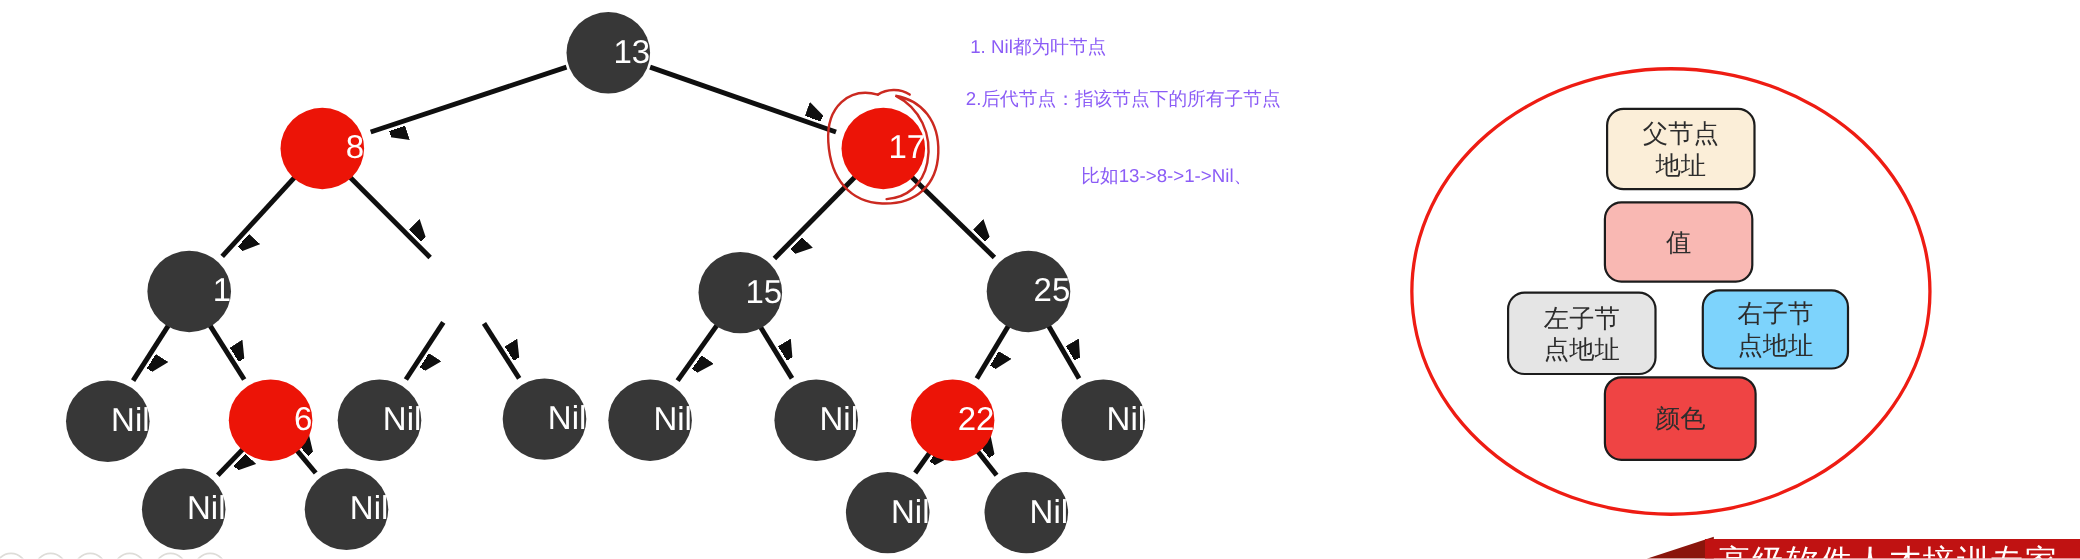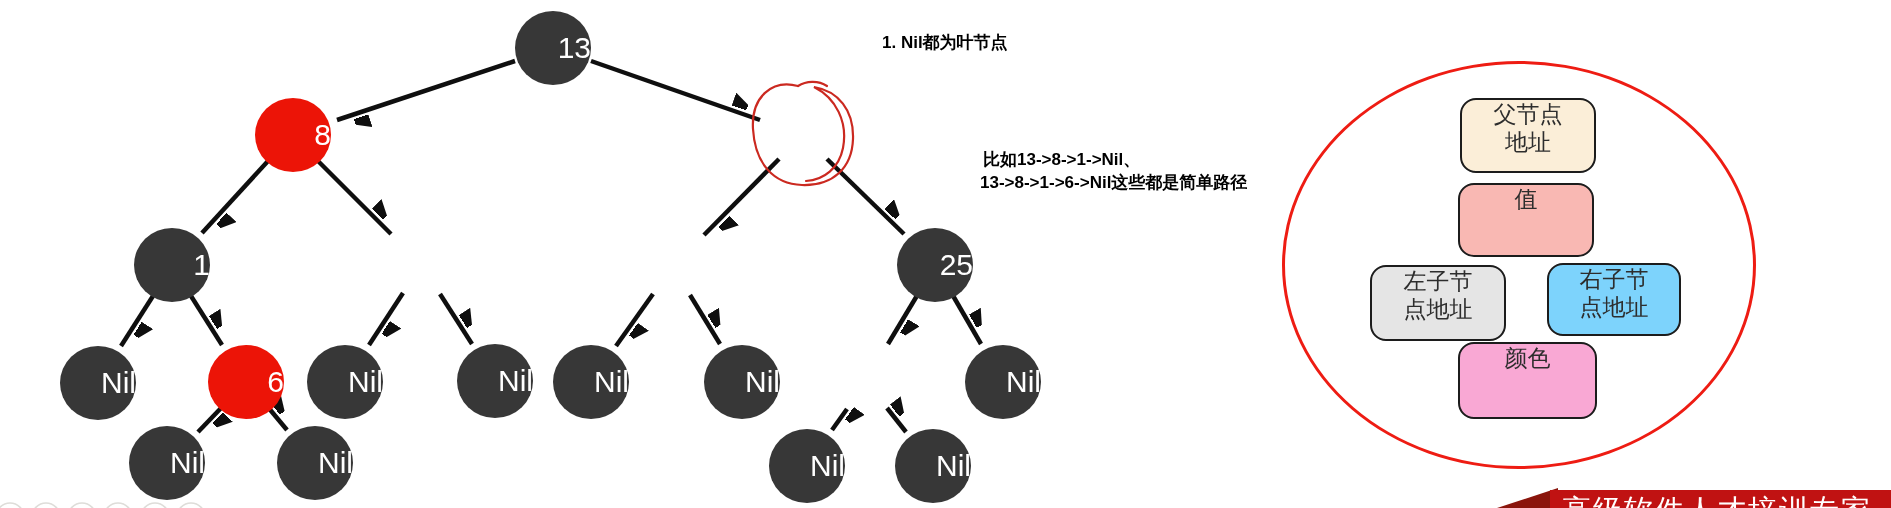--- a/index.html
+++ b/index.html
@@ -5,33 +5,33 @@
   html,body{margin:0;padding:0;background:#fff;}
   .stage{position:relative;width:1891px;height:508px;background:#ffffff;overflow:hidden;
          font-family:"Liberation Sans",sans-serif;}
   svg.overlay{position:absolute;left:0;top:0;width:1891px;height:508px;}
   
   .node{position:absolute;width:76px;height:74px;border-radius:50%;
         display:flex;align-items:center;justify-content:flex-end;
         color:#fff;font-size:30px;background:#373737;z-index:3;}
   .node.red{background:#ec1407;}
   
-  .anno{position:absolute;color:#000000;font-weight:bold;font-size:17px;
+  .anno{position:absolute;color:#8b5cf6;font-weight:normal;font-size:17px;
         white-space:nowrap;z-index:4;}
   
   .big-ellipse{position:absolute;left:1282px;top:61px;width:468px;height:402px;
         border:3.5px solid #ee1c13;border-radius:50%;z-index:1;}
   .sbox{position:absolute;border:2.5px solid #1c1c1c;border-radius:16px;
-        display:flex;flex-direction:column;align-items:center;
+        display:flex;flex-direction:column;align-items:center;justify-content:center;
         font-size:23px;line-height:1.22;color:#2d2d2d;z-index:3;text-align:center;}
   .sbox-parent{left:1460px;top:98px;width:132px;height:71px;background:#fbeed8;}
   .sbox-value{left:1458px;top:183px;width:132px;height:70px;background:#f9b8b3;}
   .sbox-left{left:1370px;top:265px;width:132px;height:72px;background:#e5e5e5;}
   .sbox-right{left:1547px;top:263px;width:130px;height:69px;background:#7dd3fc;}
-  .sbox-color{left:1458px;top:342px;width:135px;height:73px;background:#f9a8d4;}
+  .sbox-color{left:1458px;top:342px;width:135px;height:73px;background:#ef4444;}
   
   .banner-text{position:absolute;left:1562px;top:491px;color:#ffffff;font-size:29px;
         font-family:"Liberation Serif",serif;letter-spacing:2px;white-space:nowrap;z-index:6;}
 </style>
 </head>
 <body>
 
 <div class="stage">
 
   <svg class="overlay">
@@ -91,22 +91,28 @@
   </svg>
 
   <div class="big-ellipse"></div>
 
   <div class="node" style="left:515px;top:11px;">
       <span>13</span>
     </div>
   <div class="node red" style="left:255px;top:98px;">
       <span>8</span>
     </div>
+  <div class="node red" style="left:765px;top:98px;">
+      <span>17</span>
+    </div>
   <div class="node" style="left:134px;top:228px;">
       <span>1</span>
+    </div>
+  <div class="node" style="left:635px;top:229px;">
+      <span>15</span>
     </div>
   <div class="node" style="left:897px;top:228px;">
       <span>25</span>
     </div>
   <div class="node" style="left:60px;top:346px;">
       <span>Nil</span>
     </div>
   <div class="node red" style="left:208px;top:345px;">
       <span>6</span>
     </div>
@@ -115,39 +121,42 @@
     </div>
   <div class="node" style="left:457px;top:344px;">
       <span>Nil</span>
     </div>
   <div class="node" style="left:553px;top:345px;">
       <span>Nil</span>
     </div>
   <div class="node" style="left:704px;top:345px;">
       <span>Nil</span>
     </div>
+  <div class="node red" style="left:828px;top:345px;">
+      <span>22</span>
+    </div>
   <div class="node" style="left:965px;top:345px;">
       <span>Nil</span>
     </div>
   <div class="node" style="left:129px;top:426px;">
       <span>Nil</span>
     </div>
   <div class="node" style="left:277px;top:426px;">
       <span>Nil</span>
     </div>
   <div class="node" style="left:769px;top:429px;">
       <span>Nil</span>
     </div>
   <div class="node" style="left:895px;top:429px;">
       <span>Nil</span>
     </div>
 
   <div class="anno" style="left:882px;top:31px;">1. Nil都为叶节点</div>
+  <div class="anno" style="left:878px;top:78px;">2.后代节点：指该节点下的所有子节点</div>
   <div class="anno" style="left:983px;top:148px;">比如13-&gt;8-&gt;1-&gt;Nil、</div>
-  <div class="anno" style="left:980px;top:171px;">13-&gt;8-&gt;1-&gt;6-&gt;Nil这些都是简单路径</div>
 
   <div class="sbox sbox-parent">
     <span>父节点</span>
     <span>地址</span>
   </div>
   <div class="sbox sbox-value">
     <span>值</span>
   </div>
   <div class="sbox sbox-left">
     <span>左子节</span>

